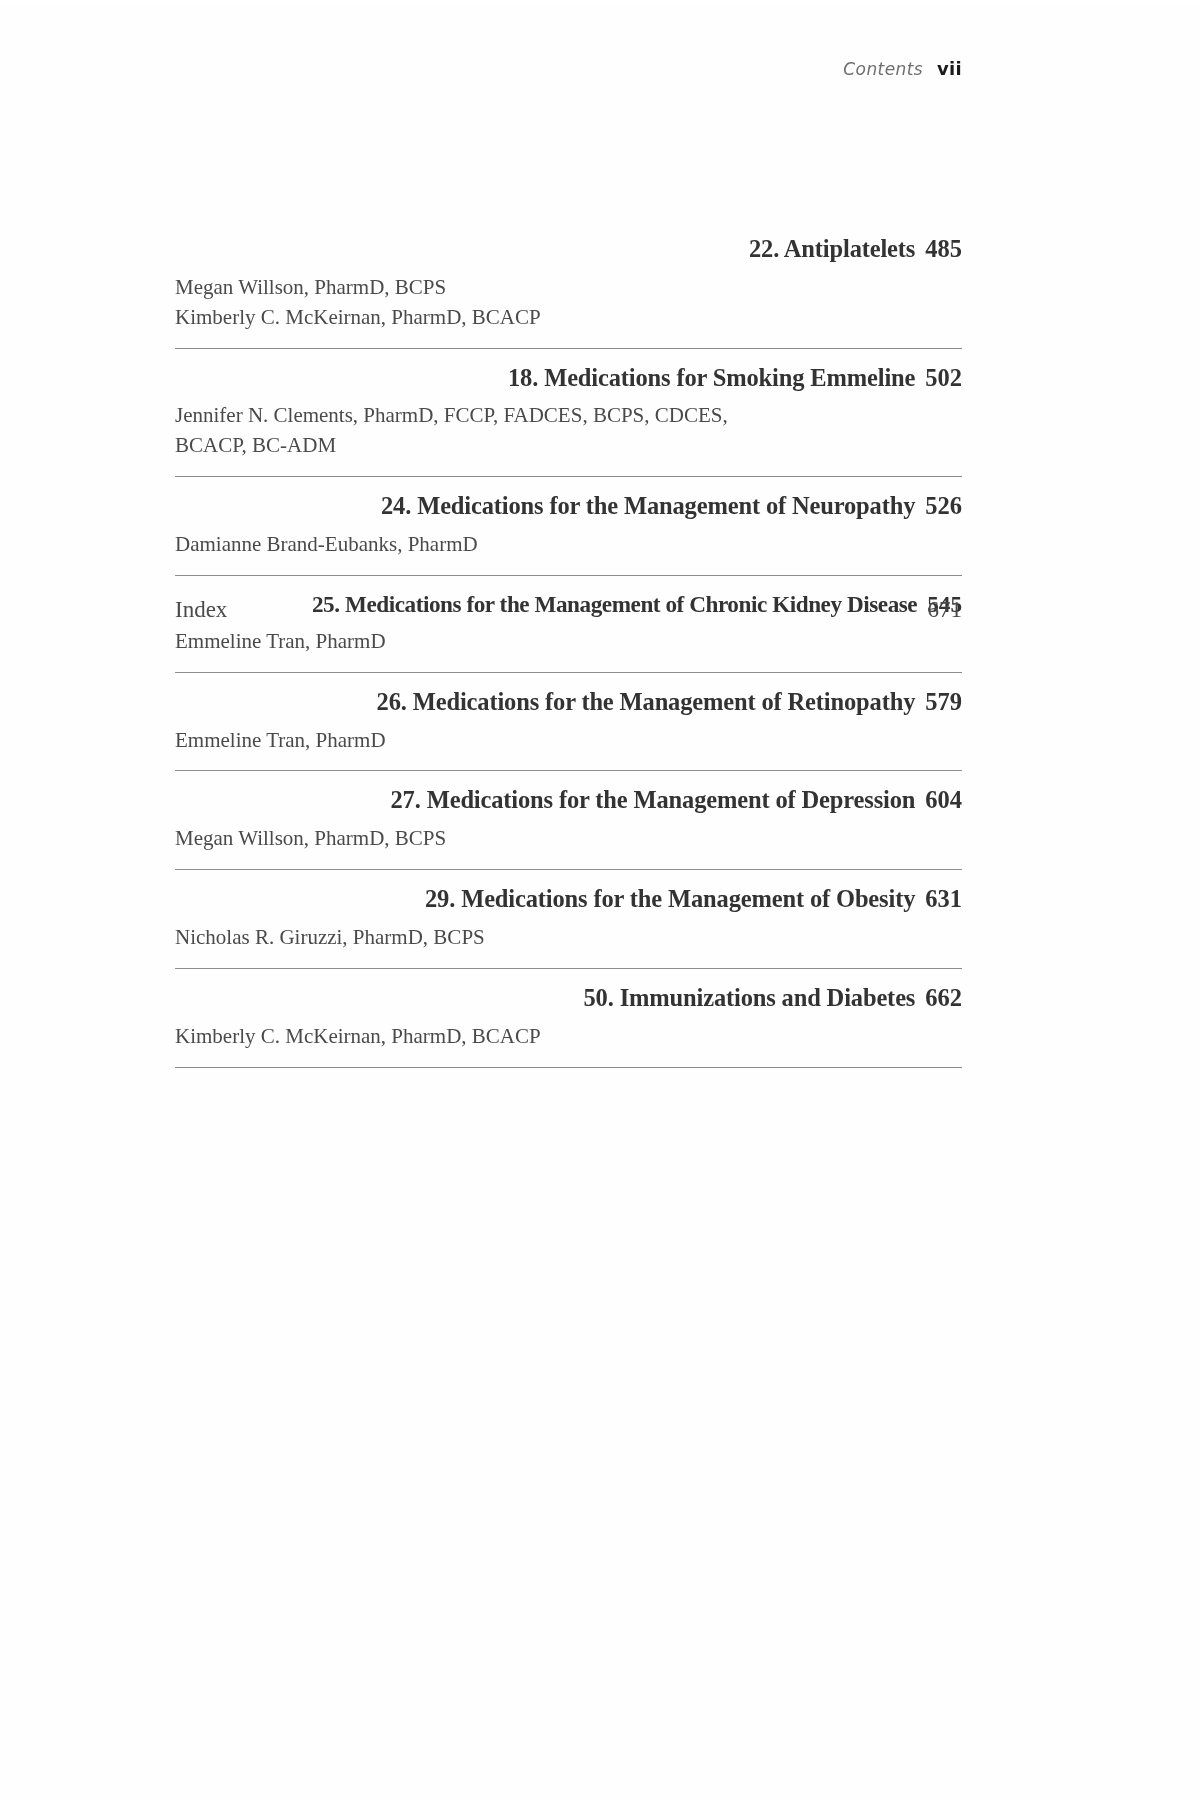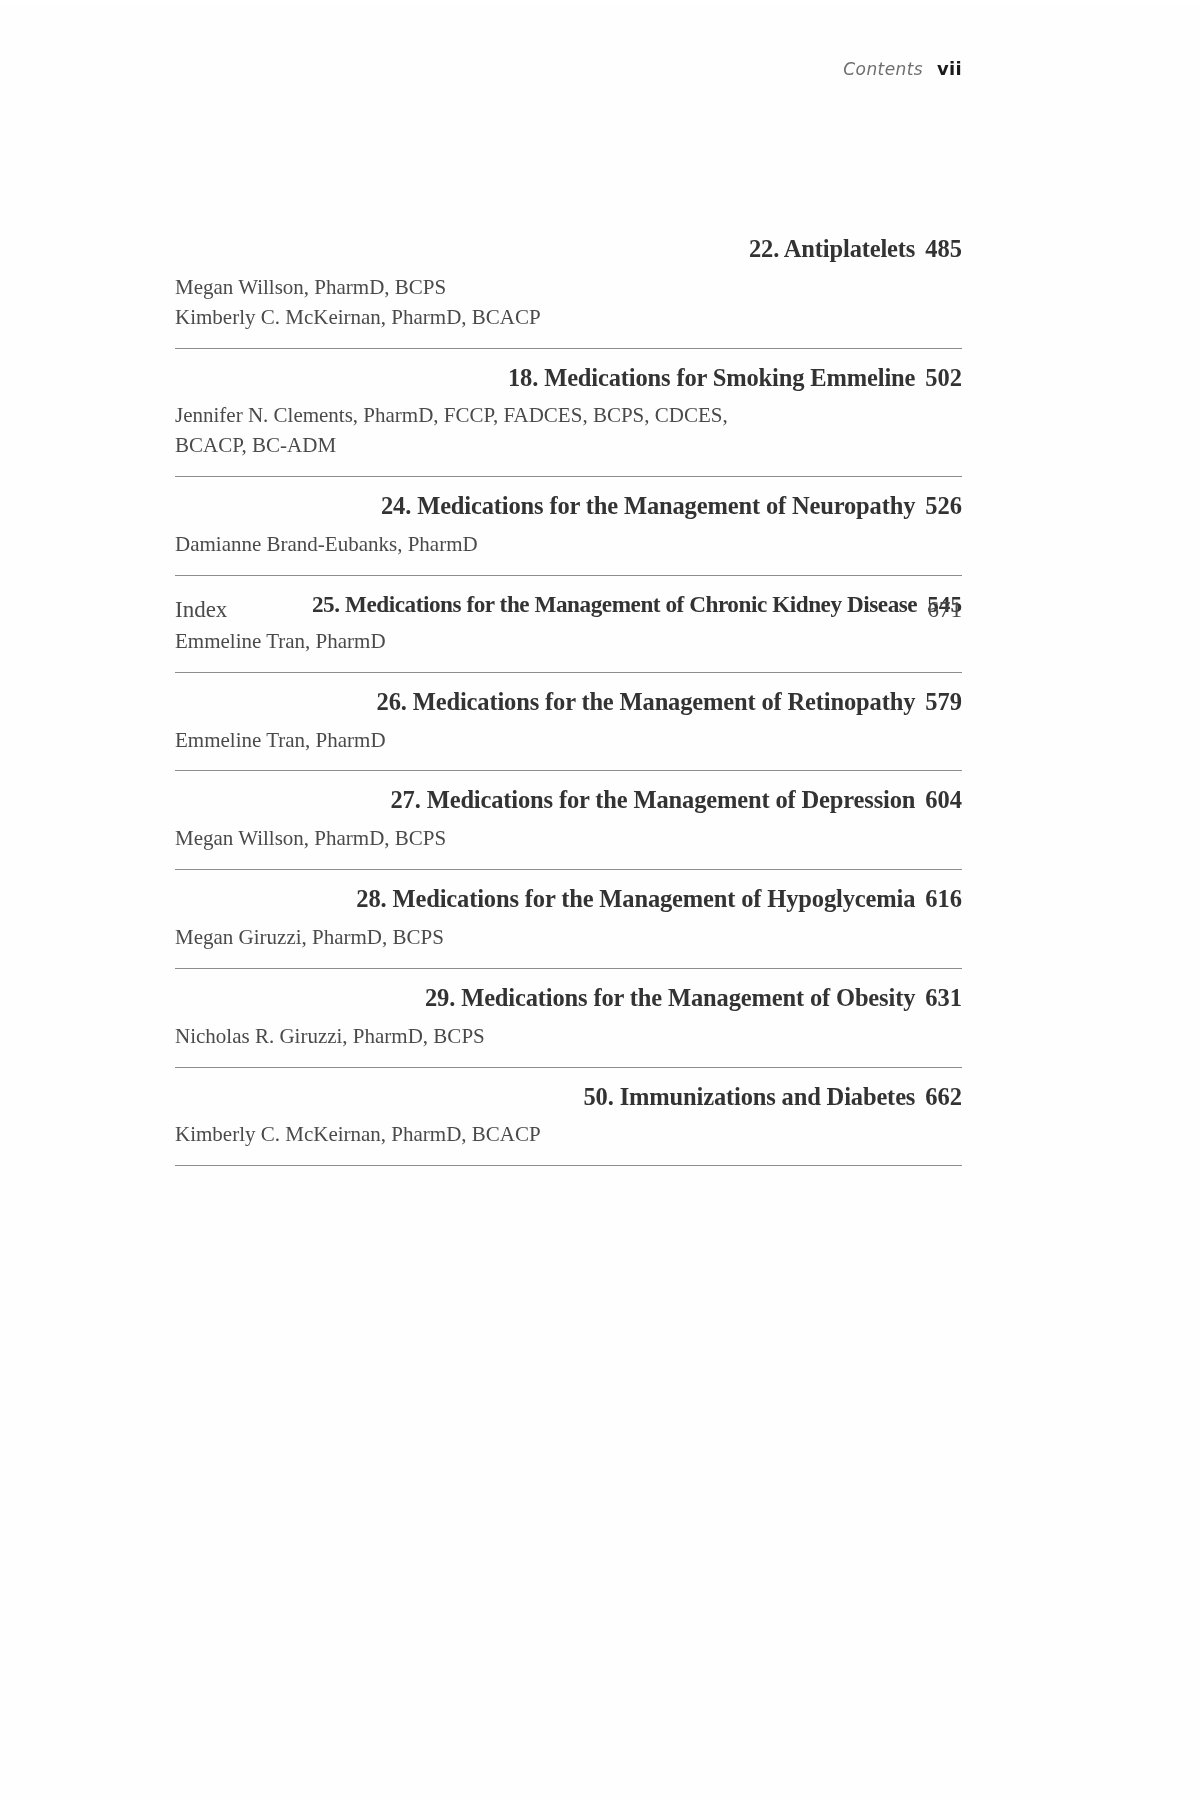--- a/index.html
+++ b/index.html
@@ -182,29 +182,20 @@
         <div class="entry-head">
           <div class="entry-title"><span class="num">27.</span> <span>Medications for the Management of Depression</span></div>
           <div class="entry-page">604</div>
         </div>
         <div class="entry-authors">
           <div class="author-line">Megan Willson, PharmD, BCPS</div>
         </div>
       </div>
       <div class="toc-entry">
         <div class="entry-head">
-          <div class="entry-title"><span class="num">28.</span> <span>Medications for the Management of Hypoglycemia</span></div>
-          <div class="entry-page">616</div>
-        </div>
-        <div class="entry-authors">
-          <div class="author-line">Megan Giruzzi, PharmD, BCPS</div>
-        </div>
-      </div>
-      <div class="toc-entry">
-        <div class="entry-head">
           <div class="entry-title"><span class="num">29.</span> <span>Medications for the Management of Obesity</span></div>
           <div class="entry-page">631</div>
         </div>
         <div class="entry-authors">
           <div class="author-line">Nicholas R. Giruzzi, PharmD, BCPS</div>
         </div>
       </div>
       <div class="toc-entry">
         <div class="entry-head">
           <div class="entry-title"><span class="num">50.</span> <span>Immunizations and Diabetes</span></div>

